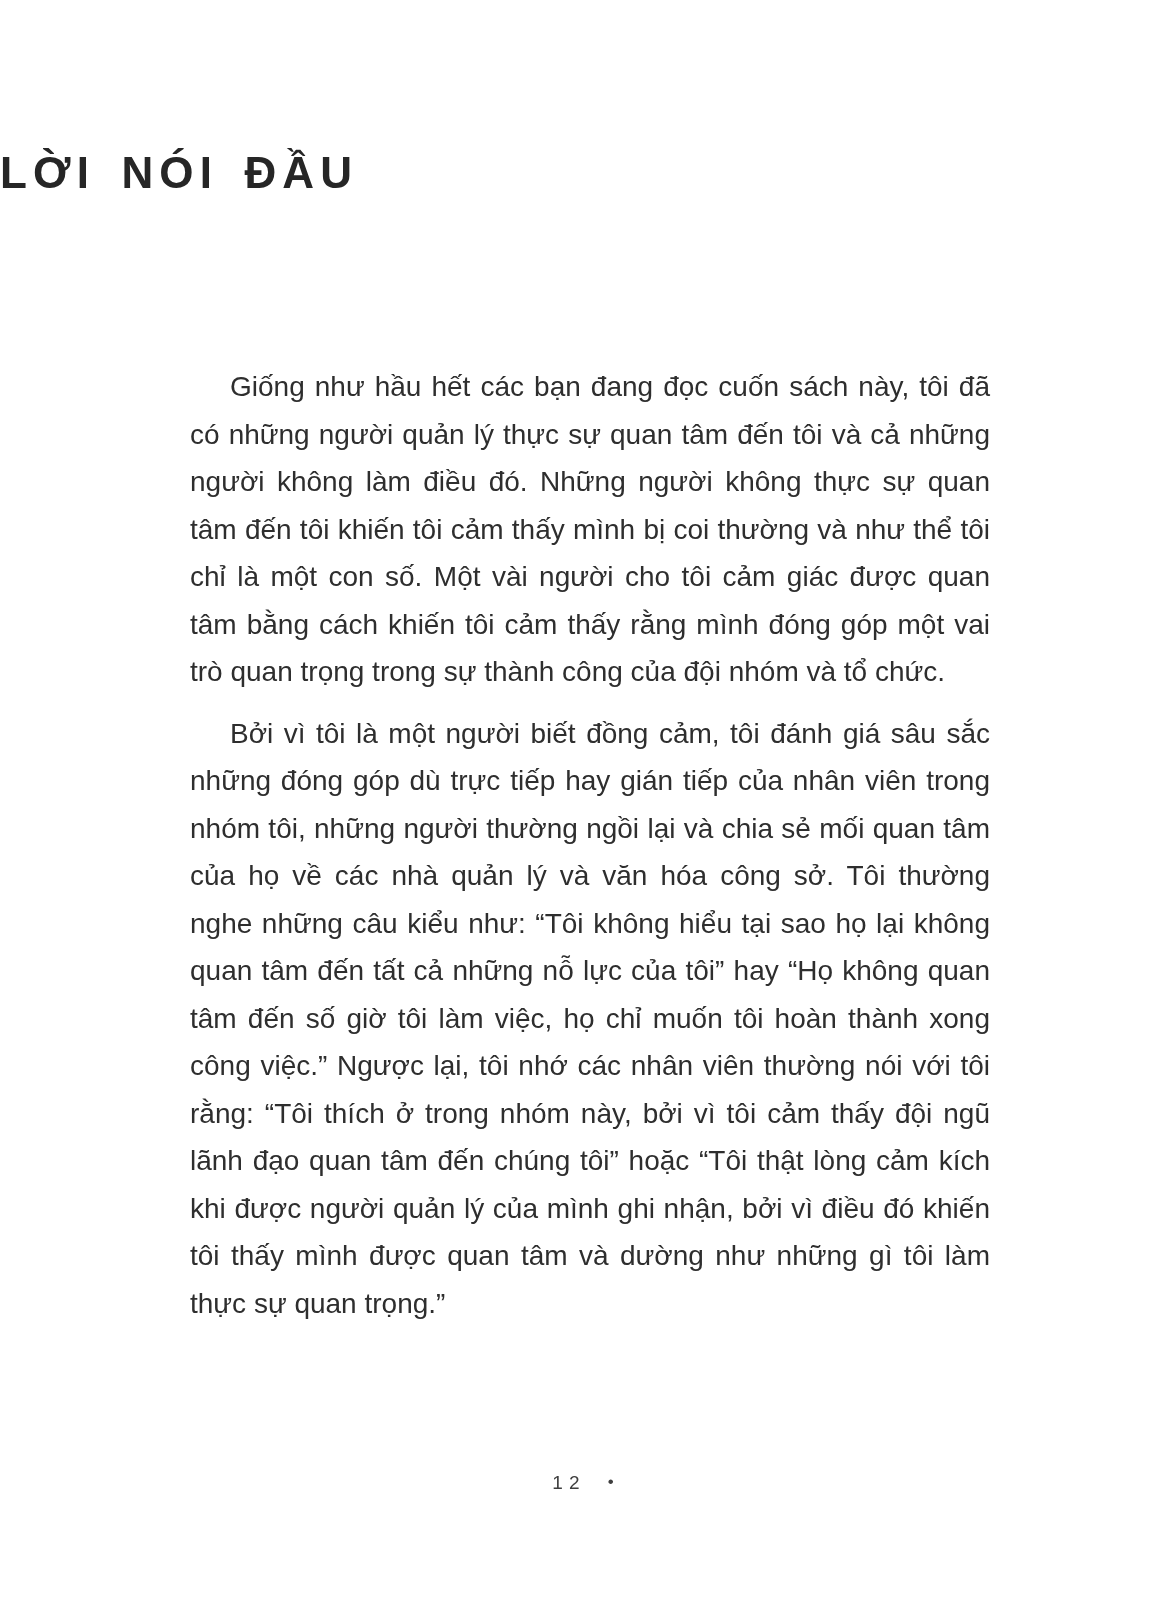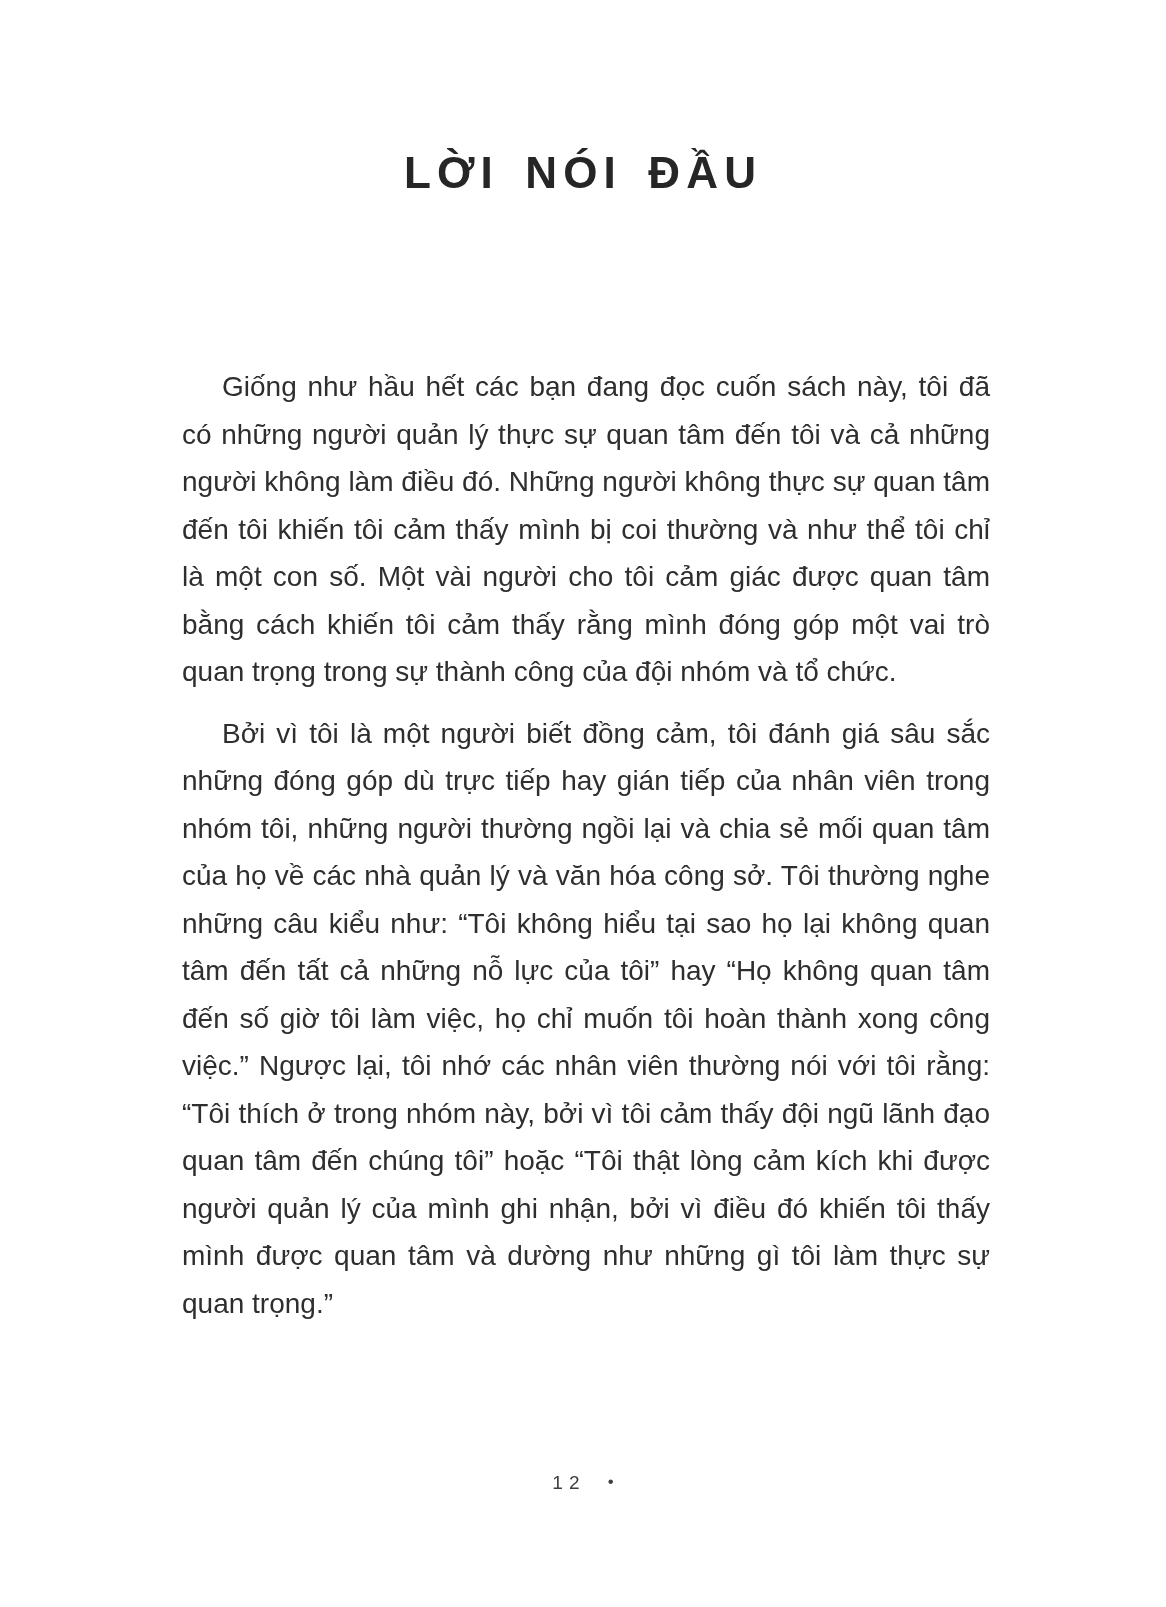--- a/index.html
+++ b/index.html
@@ -15,41 +15,40 @@
     background: #ffffff;
     overflow: hidden;
     font-family: "Liberation Sans", "DejaVu Sans", sans-serif;
   }
   .chapter-title {
     position: absolute;
     top: 148px;
     left: 0;
     right: 0;
     margin: 0;
-    text-align: center;
     font-size: 44px;
     font-weight: 600;
     letter-spacing: 0.14em;
     word-spacing: 0.18em;
     color: #262626;
     font-family: "Liberation Sans", "DejaVu Sans", sans-serif;
   }
   .body-text {
     position: absolute;
     top: 363px;
     left: 178px;
     width: 812px;
     text-align: justify;
     font-size: 28px;
     line-height: 47.5px;
     color: #2e2e2e;
     font-weight: 400;
   }
   .body-text p {
-    margin: 0 0 14px 4px;
+    margin: 0 0 14px 12px;
     text-indent: 40px;
   }
   .page-footer {
     position: absolute;
     top: 1472px;
     left: 0;
     right: 0;
     display: flex;
     justify-content: center;
     align-items: center;

